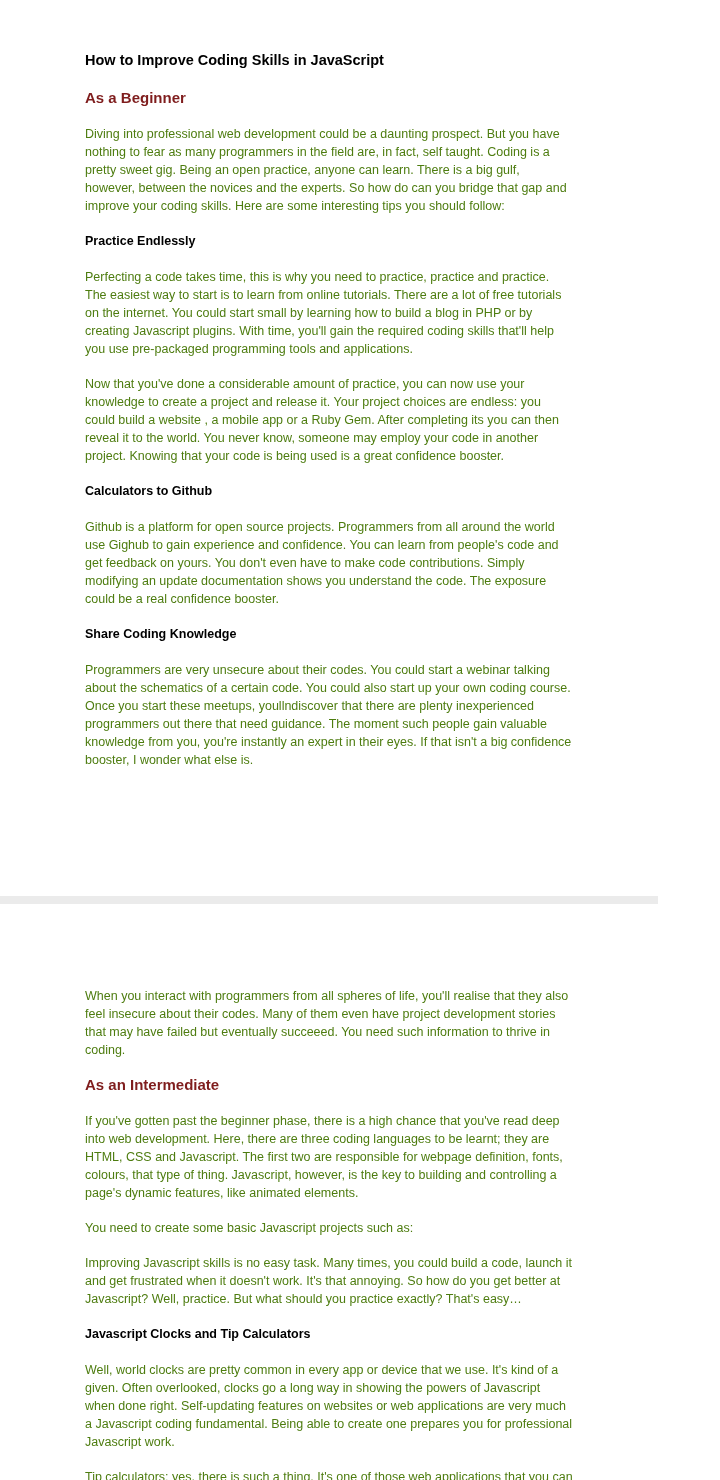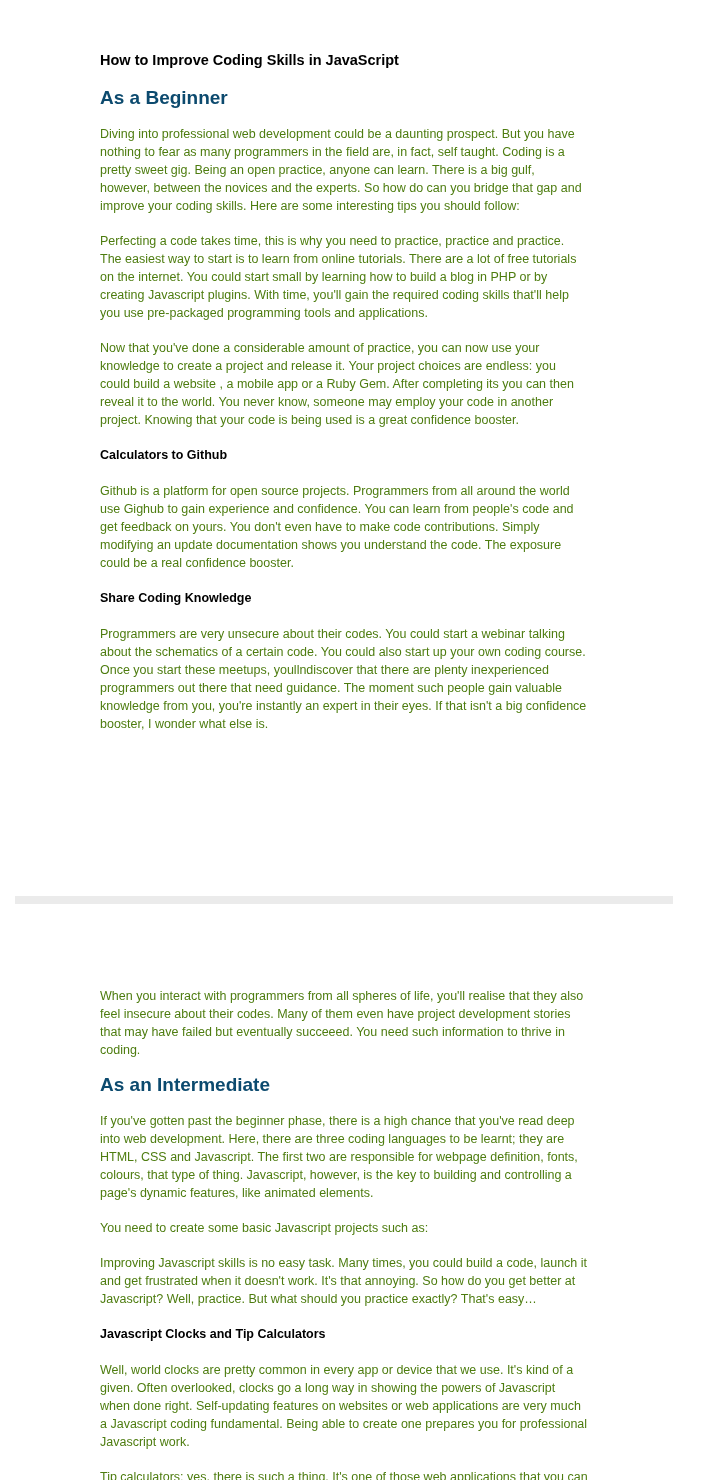--- a/index.html
+++ b/index.html
@@ -9,21 +9,20 @@
   }
   body {
     width: 720px;
     height: 1480px;
     overflow: hidden;
     font-family: "Liberation Sans", "DejaVu Sans", sans-serif;
     color: #202122;
   }
   .doc {
     width: 658px;
-    padding-left: 15px;
   }
   .page {
     box-sizing: border-box;
     padding-left: 85px;
     padding-right: 85px;
     background: #ffffff;
   }
   .page-1 {
     padding-top: 51px;
     height: 896px;
@@ -39,24 +38,24 @@
     background: #ebebeb;
   }
   .doc-h1 {
     font-size: 14.5px;
     font-weight: bold;
     line-height: 18px;
     color: #000000;
     margin: 0 0 20px 0;
   }
   .doc-h2 {
-    font-size: 19px;
+    font-size: 15px;
     font-weight: bold;
     line-height: 18px;
-    color: #0c4a6e;
+    color: #7f1d1d;
     margin: 0 0 18px 0;
   }
   .doc-h3 {
     font-size: 12.5px;
     font-weight: bold;
     line-height: 18px;
     color: #000000;
     margin: 0 0 18px 0;
   }
   .doc-p {
@@ -68,20 +67,21 @@
 </style>
 </head>
 <body>
 
 <div class="doc">
 
   <div class="page page-1">
     <div class="doc-h1">How to Improve Coding Skills in JavaScript</div>
     <div class="doc-h2">As a Beginner</div>
     <div class="doc-p">Diving into professional web development could be a daunting prospect. But you have nothing to fear as many programmers in the field are, in fact, self taught. Coding is a pretty sweet gig. Being an open practice, anyone can learn. There is a big gulf, however, between the novices and the experts. So how do can you bridge that gap and improve your coding skills. Here are some interesting tips you should follow:</div>
+    <div class="doc-h3">Practice Endlessly</div>
     <div class="doc-p">Perfecting a code takes time, this is why you need to practice, practice and practice. The easiest way to start is to learn from online tutorials. There are a lot of free tutorials on the internet. You could start small by learning how to build a blog in PHP or by creating Javascript plugins. With time, you'll gain the required coding skills that'll help you use pre-packaged programming tools and applications.</div>
     <div class="doc-p">Now that you've done a considerable amount of practice, you can now use your knowledge to create a project and release it. Your project choices are endless: you could build a website , a mobile app or a Ruby Gem. After completing its you can then reveal it to the world. You never know, someone may employ your code in another project. Knowing that your code is being used is a great confidence booster.</div>
     <div class="doc-h3">Calculators to Github</div>
     <div class="doc-p">Github is a platform for open source projects. Programmers from all around the world use Gighub to gain experience and confidence. You can learn from people's code and get feedback on yours. You don't even have to make code contributions. Simply modifying an update documentation shows you understand the code. The exposure could be a real confidence booster.</div>
     <div class="doc-h3">Share Coding Knowledge</div>
     <div class="doc-p">Programmers are very unsecure about their codes. You could start a webinar talking about the schematics of a certain code. You could also start up your own coding course. Once you start these meetups, youllndiscover that there are plenty inexperienced programmers out there that need guidance. The moment such people gain valuable knowledge from you, you're instantly an expert in their eyes. If that isn't a big confidence booster, I wonder what else is.</div>
   </div>
 
   <div class="page-break"></div>
 

